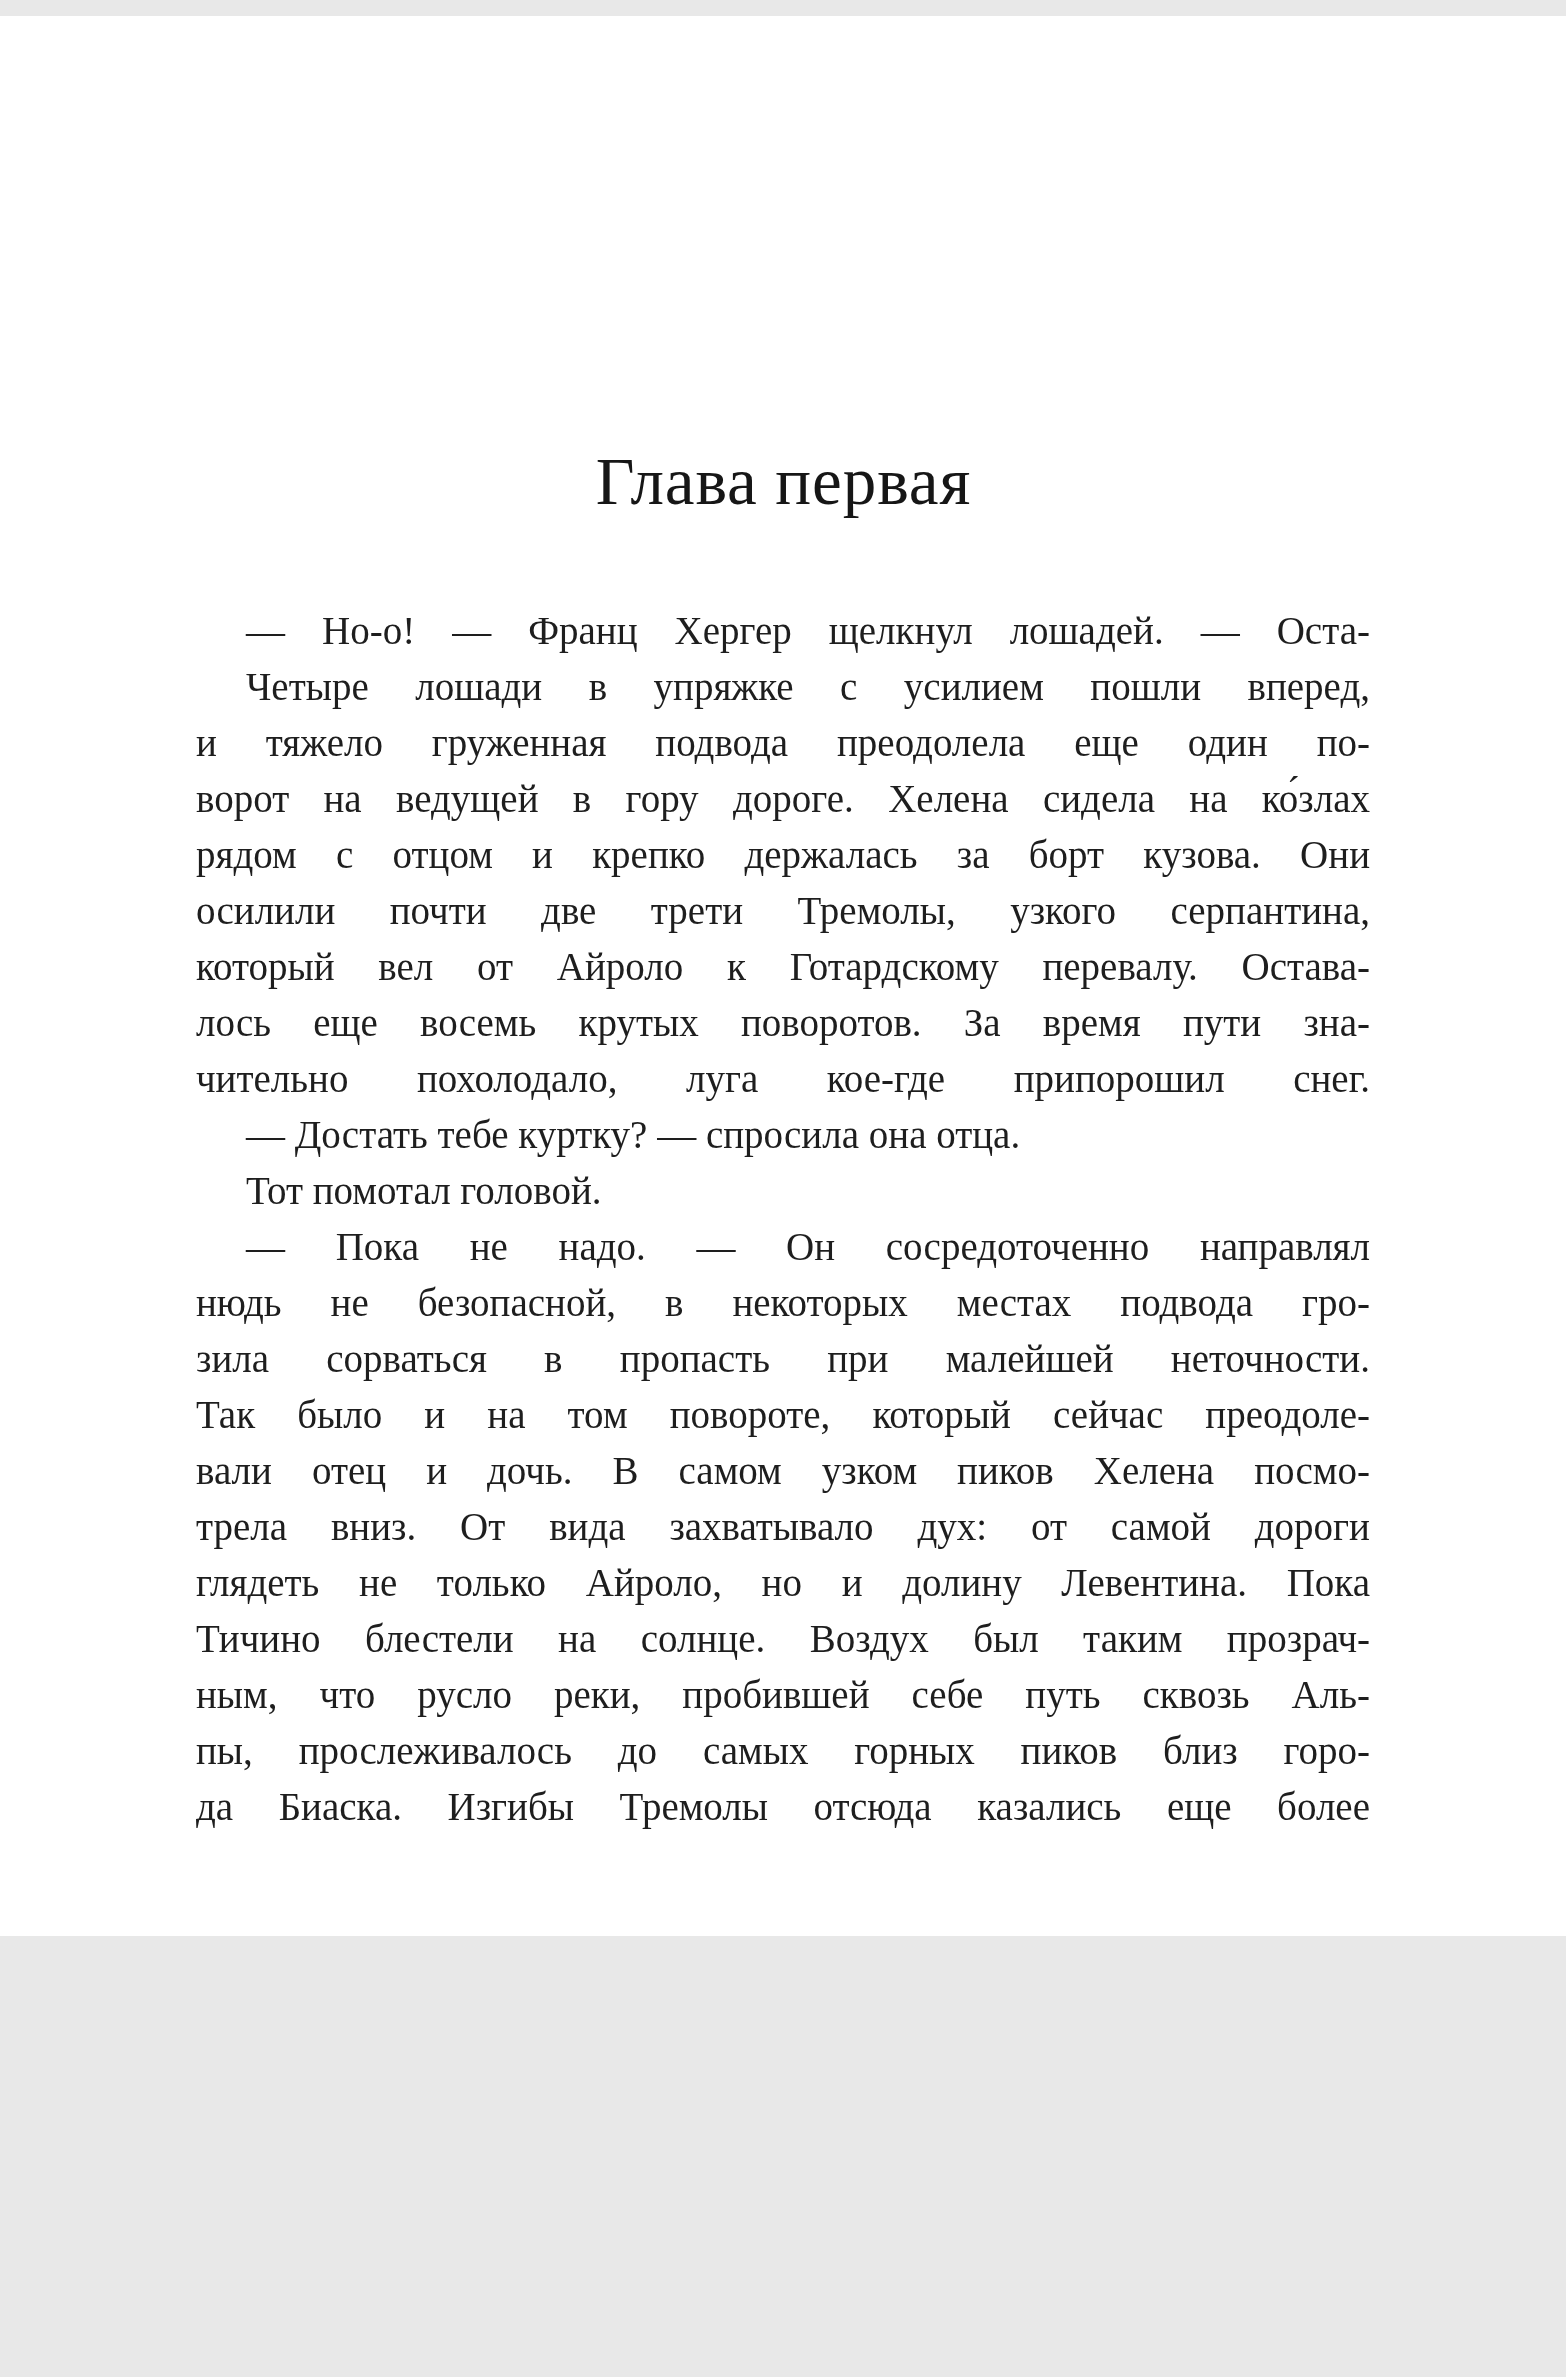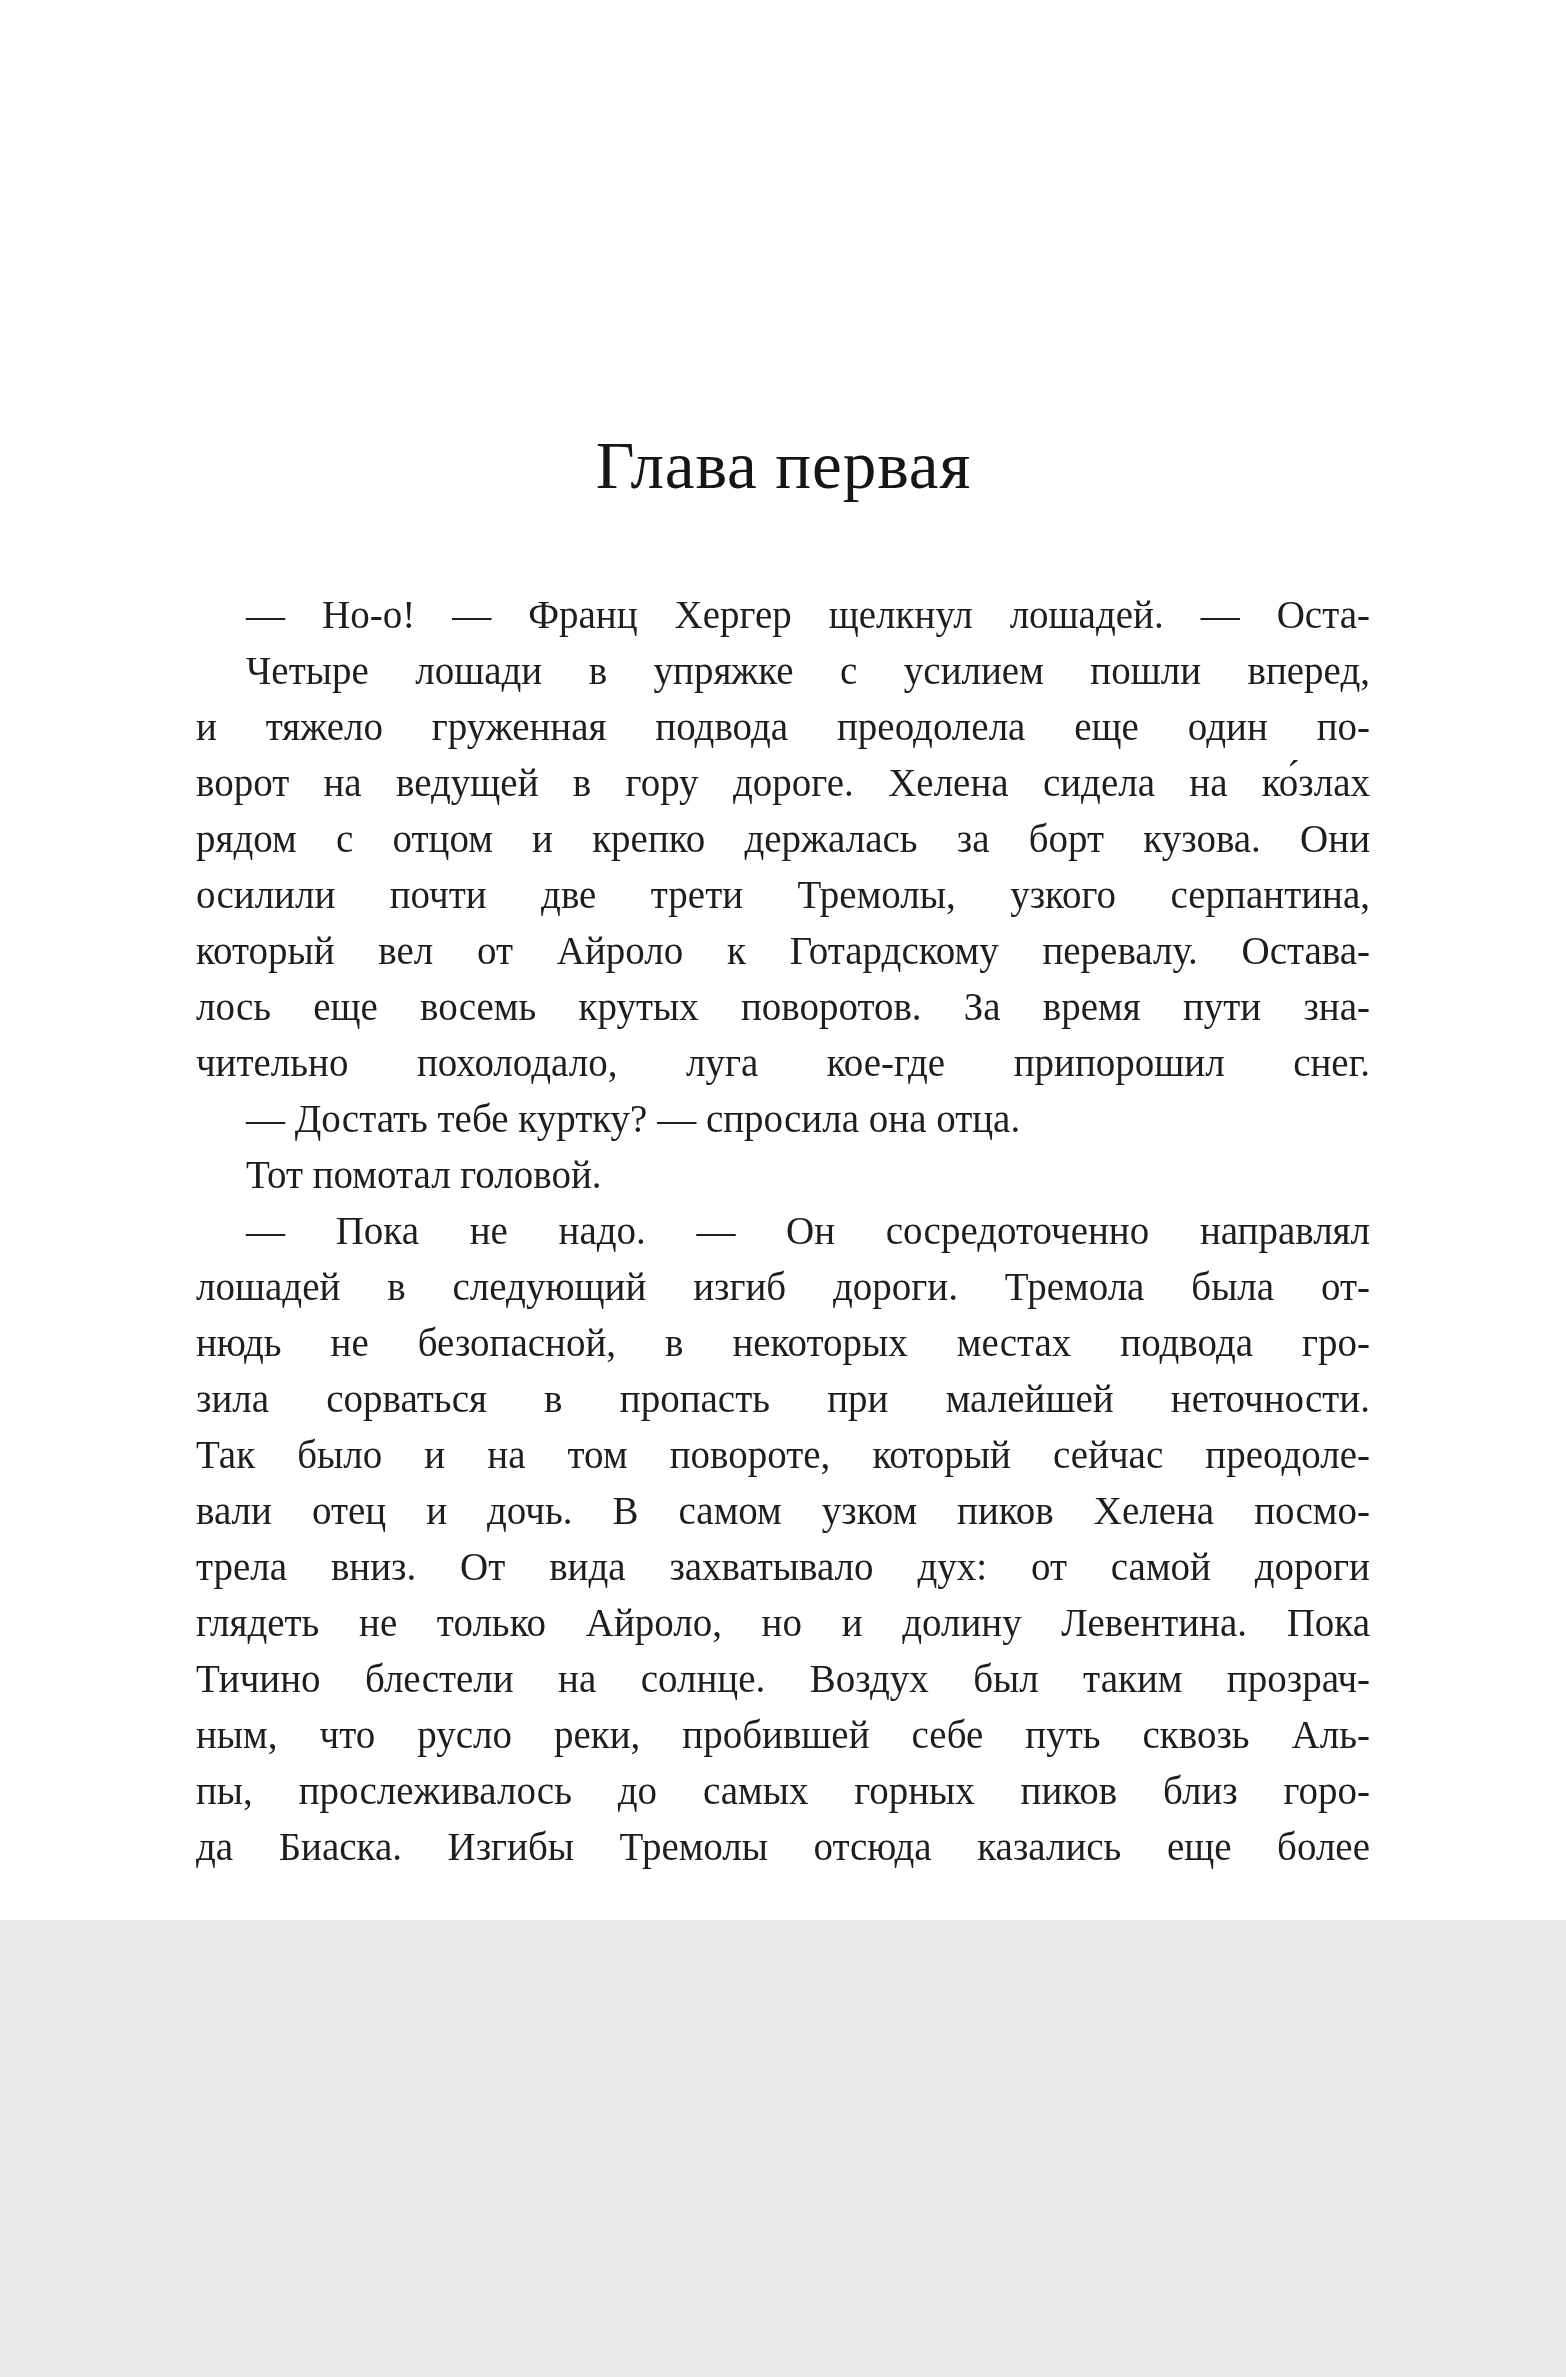--- a/index.html
+++ b/index.html
@@ -4,21 +4,21 @@
 <style>
   html, body {
     margin: 0;
     padding: 0;
     background: #e8e8e8;
   }
   .page {
     position: relative;
     width: 1567px;
     height: 1920px;
-    margin: 0 auto;
+    margin: 16px auto;
     background: #ffffff;
     color: #1c1c1c;
     font-family: "Liberation Serif", "DejaVu Serif", serif;
     overflow: hidden;
   }
   .chapter-title {
     padding-top: 428px;
     text-align: center;
     font-size: 67px;
     line-height: 75px;
@@ -77,21 +77,20 @@
         <div class="line">чительно похолодало, луга кое-где припорошил снег.</div>
       </div>
       <div class="paragraph">
         <div class="line indent para-end">— Достать тебе куртку? — спросила она отца.</div>
       </div>
       <div class="paragraph">
         <div class="line indent para-end">Тот помотал головой.</div>
       </div>
       <div class="paragraph">
         <div class="line indent">— Пока не надо. — Он сосредоточенно направлял</div>
-        <div class="line">лошадей в следующий изгиб дороги. Тремола была от-</div>
         <div class="line">нюдь не безопасной, в некоторых местах подвода гро-</div>
         <div class="line">зила сорваться в пропасть при малейшей неточности.</div>
         <div class="line">Так было и на том повороте, который сейчас преодоле-</div>
         <div class="line">вали отец и дочь. В самом узком пиков Хелена посмо-</div>
         <div class="line">трела вниз. От вида захватывало дух: от самой дороги</div>
         <div class="line">глядеть не только Айроло, но и долину Левентина. Пока</div>
         <div class="line">Тичино блестели на солнце. Воздух был таким прозрач-</div>
         <div class="line">ным, что русло реки, пробившей себе путь сквозь Аль-</div>
         <div class="line">пы, прослеживалось до самых горных пиков близ горо-</div>
         <div class="line">да Биаска. Изгибы Тремолы отсюда казались еще более</div>

